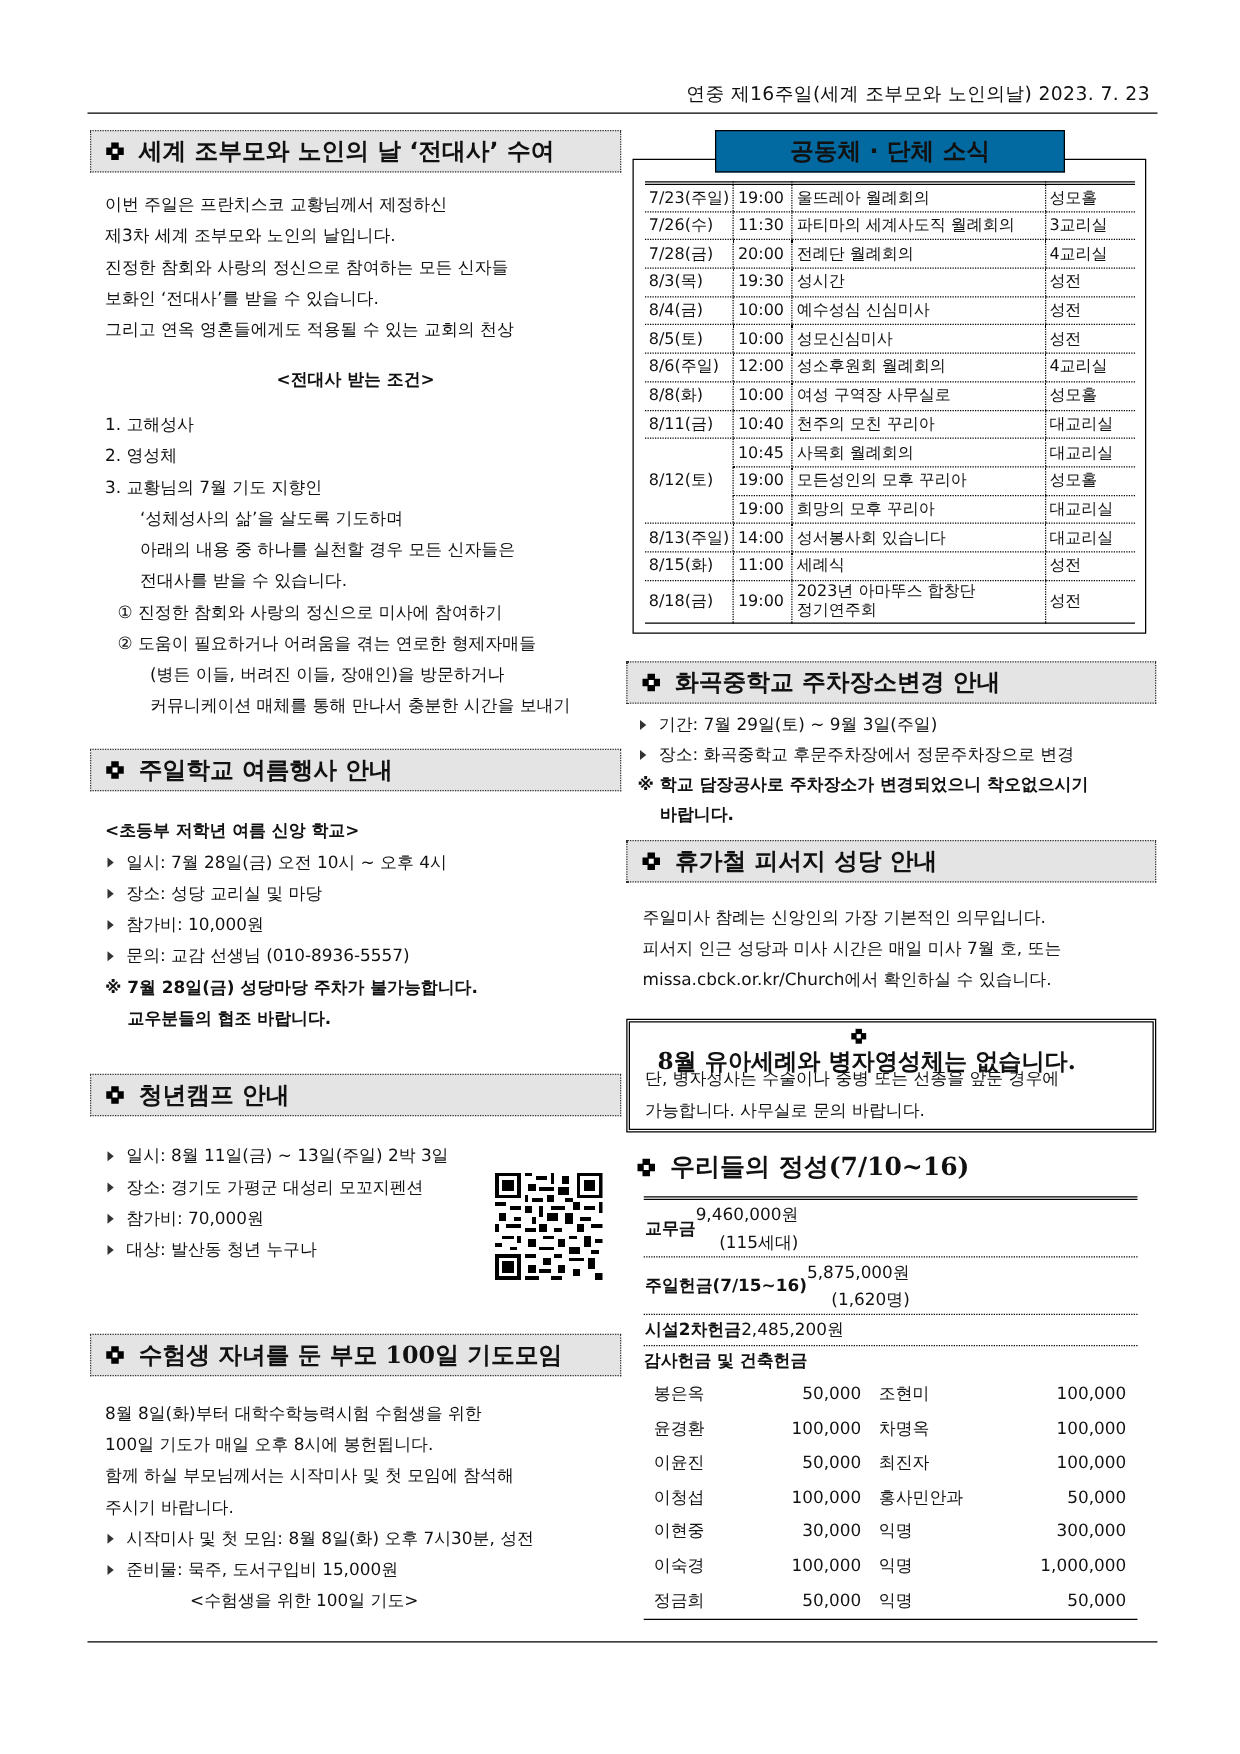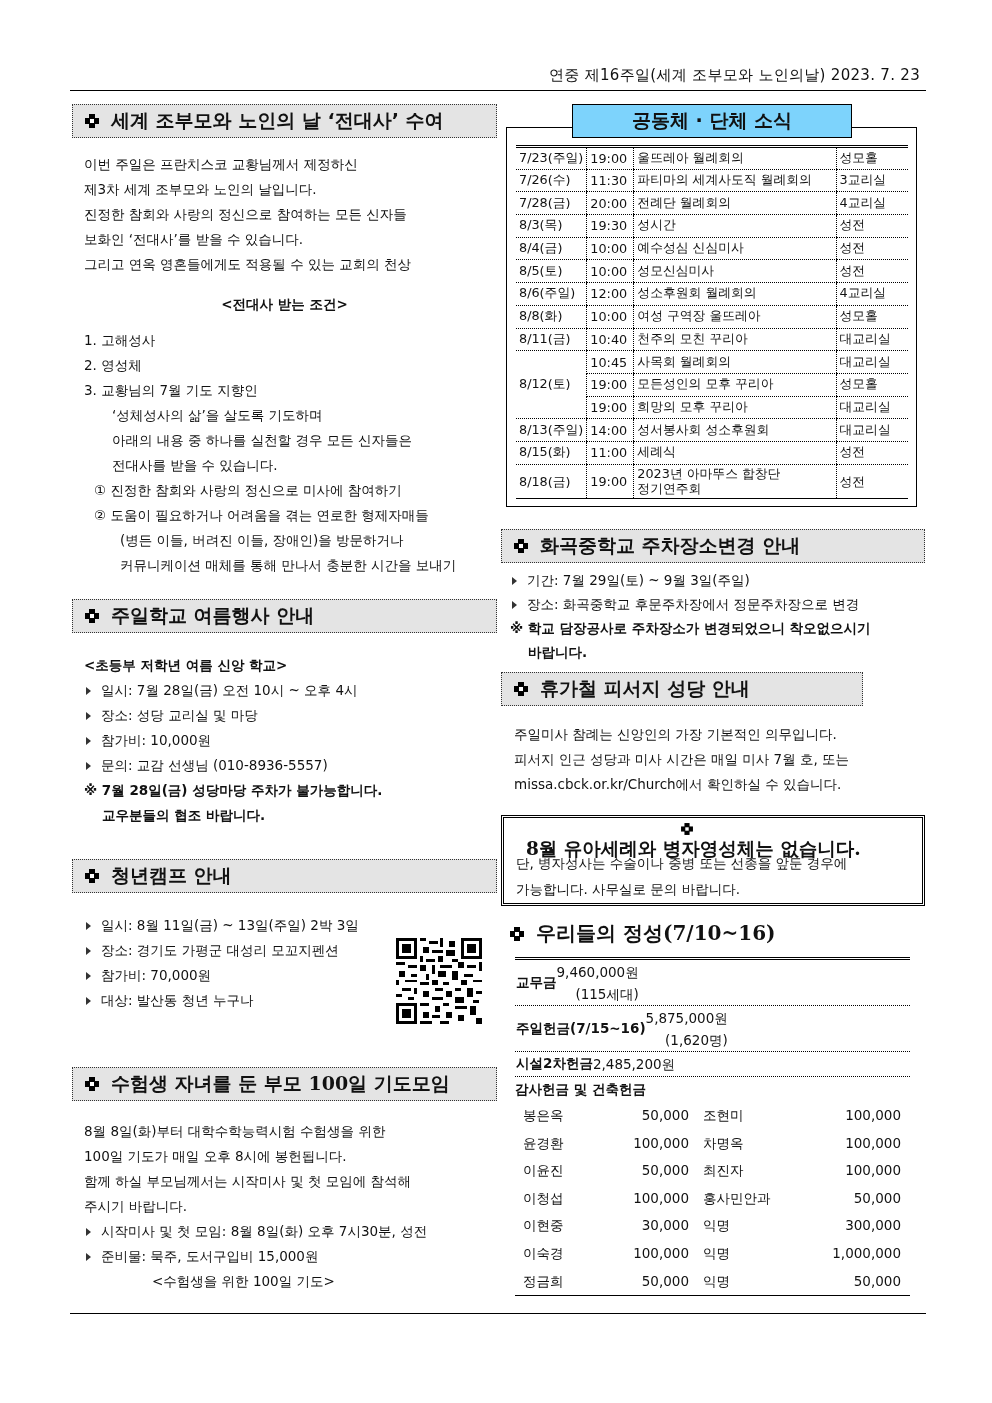--- a/index.html
+++ b/index.html
@@ -25,21 +25,21 @@
   .txt div { height: 25px; }
   .bold { font-weight: bold; }
   .bullet { display: inline-block; width: 0; height: 0; border-top: 4px solid transparent; border-bottom: 4px solid transparent; border-left: 5px solid #333; margin: 0 10px 1px 2px; vertical-align: middle; }
   .indent1 { padding-left: 28px; }
   .indent-c { padding-left: 10px; }
   .indent-c2 { padding-left: 36px; }
   .indent-ref { padding-left: 18px; }
 
   
   .comm-box { position: absolute; left: 506px; top: 127px; width: 411px; height: 380px; border: 1.5px solid #000; }
-  .comm-title { position: absolute; left: 572px; top: 104px; width: 280px; height: 34px; background: #7dd3fc; border: 1.5px solid #000; display: flex; align-items: center; justify-content: center; font-size: 19px; font-weight: bold; z-index: 2; }
+  .comm-title { position: absolute; left: 572px; top: 104px; width: 280px; height: 34px; background: #0369a1; border: 1.5px solid #000; display: flex; align-items: center; justify-content: center; font-size: 19px; font-weight: bold; z-index: 2; }
   .sched { position: absolute; left: 516px; top: 145px; width: 392px; border-collapse: collapse; font-size: 12.8px; border-top: 3px double #000; border-bottom: 1.5px solid #000; }
   .sched td { border-bottom: 1px dotted #000; height: 22.7px; padding: 0 3px; white-space: nowrap; vertical-align: middle; }
   .sched td + td { border-left: 1px dotted #000; }
   .sched td.c-date { width: 67px; }
   .sched td.c-time { width: 47px; }
   .sched td.c-loc { width: 72px; }
   .sched tr.tall td { height: 34px; line-height: 15px; }
   .sched tr:last-child td { border-bottom: none; }
 
   
@@ -257,21 +257,21 @@
       </tr>
     <tr>
         <td class="c-date">8/6(주일)</td>
         <td class="c-time">12:00</td>
         <td>성소후원회 월례회의</td>
         <td class="c-loc">4교리실</td>
       </tr>
     <tr>
         <td class="c-date">8/8(화)</td>
         <td class="c-time">10:00</td>
-        <td>여성 구역장 울뜨레아</td>
+        <td>여성 구역장 사무실로</td>
         <td class="c-loc">성모홀</td>
       </tr>
     <tr>
         <td class="c-date">8/11(금)</td>
         <td class="c-time">10:40</td>
         <td>천주의 모친 꾸리아</td>
         <td class="c-loc">대교리실</td>
       </tr>
     <tr>
         <td class="c-date" rowspan="3">8/12(토)</td>
@@ -285,21 +285,21 @@
         <td class="c-loc">성모홀</td>
       </tr>
     <tr>
         <td class="c-time" style="border-left:1px dotted #000;">19:00</td>
         <td>희망의 모후 꾸리아</td>
         <td class="c-loc">대교리실</td>
       </tr>
     <tr>
         <td class="c-date">8/13(주일)</td>
         <td class="c-time">14:00</td>
-        <td>성서봉사회 성소후원회</td>
+        <td>성서봉사회 있습니다</td>
         <td class="c-loc">대교리실</td>
       </tr>
     <tr>
         <td class="c-date">8/15(화)</td>
         <td class="c-time">11:00</td>
         <td>세례식</td>
         <td class="c-loc">성전</td>
       </tr>
     <tr class="tall">
         <td class="c-date">8/18(금)</td>
@@ -319,21 +319,21 @@
     </span>
   <span>화곡중학교 주차장소변경 안내</span>
 </div>
 <div class="txt" style="left:510px; top:568px; line-height:24px;">
   <div style="height:24px;"><span class="bullet"></span><span>기간: 7월 29일(토) ~ 9월 3일(주일)</span></div>
   <div style="height:24px;"><span class="bullet"></span><span>장소: 화곡중학교 후문주차장에서 정문주차장으로 변경</span></div>
   <div class="bold" style="height:24px;">※ 학교 담장공사로 주차장소가 변경되었으니 착오없으시기</div>
   <div class="bold indent-ref" style="height:24px;">바랍니다.</div>
 </div>
 
-<div class="sec-title" style="left:501px; top:672px; width:362px;">
+<div class="sec-title" style="left:501px; top:672px; width:424px;">
   <span class="cross-icon">
       <i></i>
     </span>
   <span>휴가철 피서지 성당 안내</span>
 </div>
 <div class="txt" style="left:514px; top:722px;">
   <div>주일미사 참례는 신앙인의 가장 기본적인 의무입니다.</div>
   <div>피서지 인근 성당과 미사 시간은 매일 미사 7월 호, 또는</div>
   <div>missa.cbck.or.kr/Church에서 확인하실 수 있습니다.</div>
 </div>

